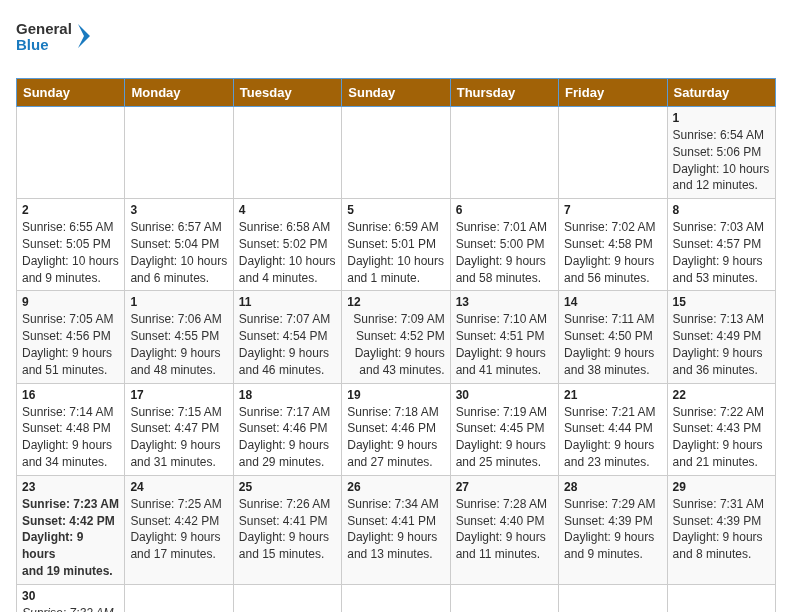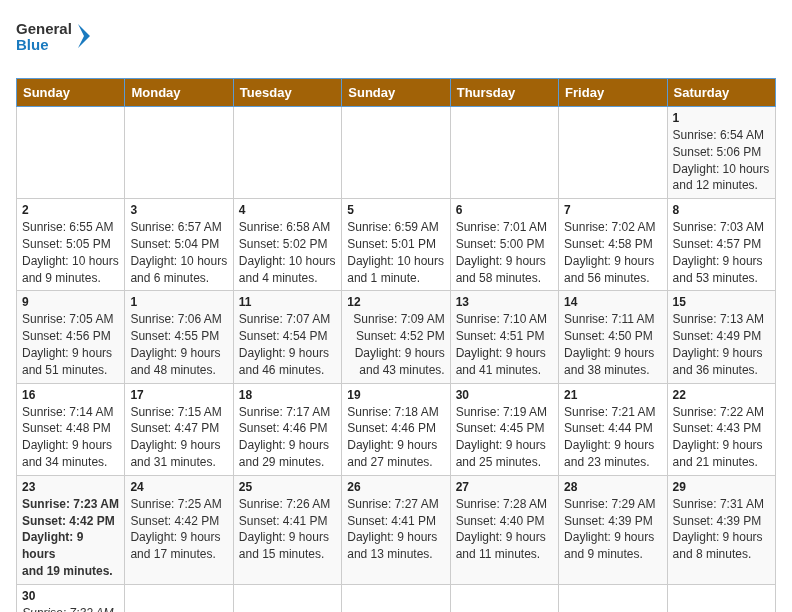--- a/index.html
+++ b/index.html
@@ -299,21 +299,21 @@
         </td>
         <td>
           <span class="day-number">25</span>
           <div class="day-info" style="white-space: pre-line;">Sunrise: 7:26 AM
 Sunset: 4:41 PM
 Daylight: 9 hours
 and 15 minutes.</div>
         </td>
         <td>
           <span class="day-number">26</span>
-          <div class="day-info" style="white-space: pre-line;">Sunrise: 7:27 AM
+          <div class="day-info" style="white-space: pre-line;">Sunrise: 7:34 AM
 Sunset: 4:41 PM
 Daylight: 9 hours
 and 13 minutes.</div>
         </td>
         <td>
           <span class="day-number">27</span>
           <div class="day-info" style="white-space: pre-line;">Sunrise: 7:28 AM
 Sunset: 4:40 PM
 Daylight: 9 hours
 and 11 minutes.</div>

